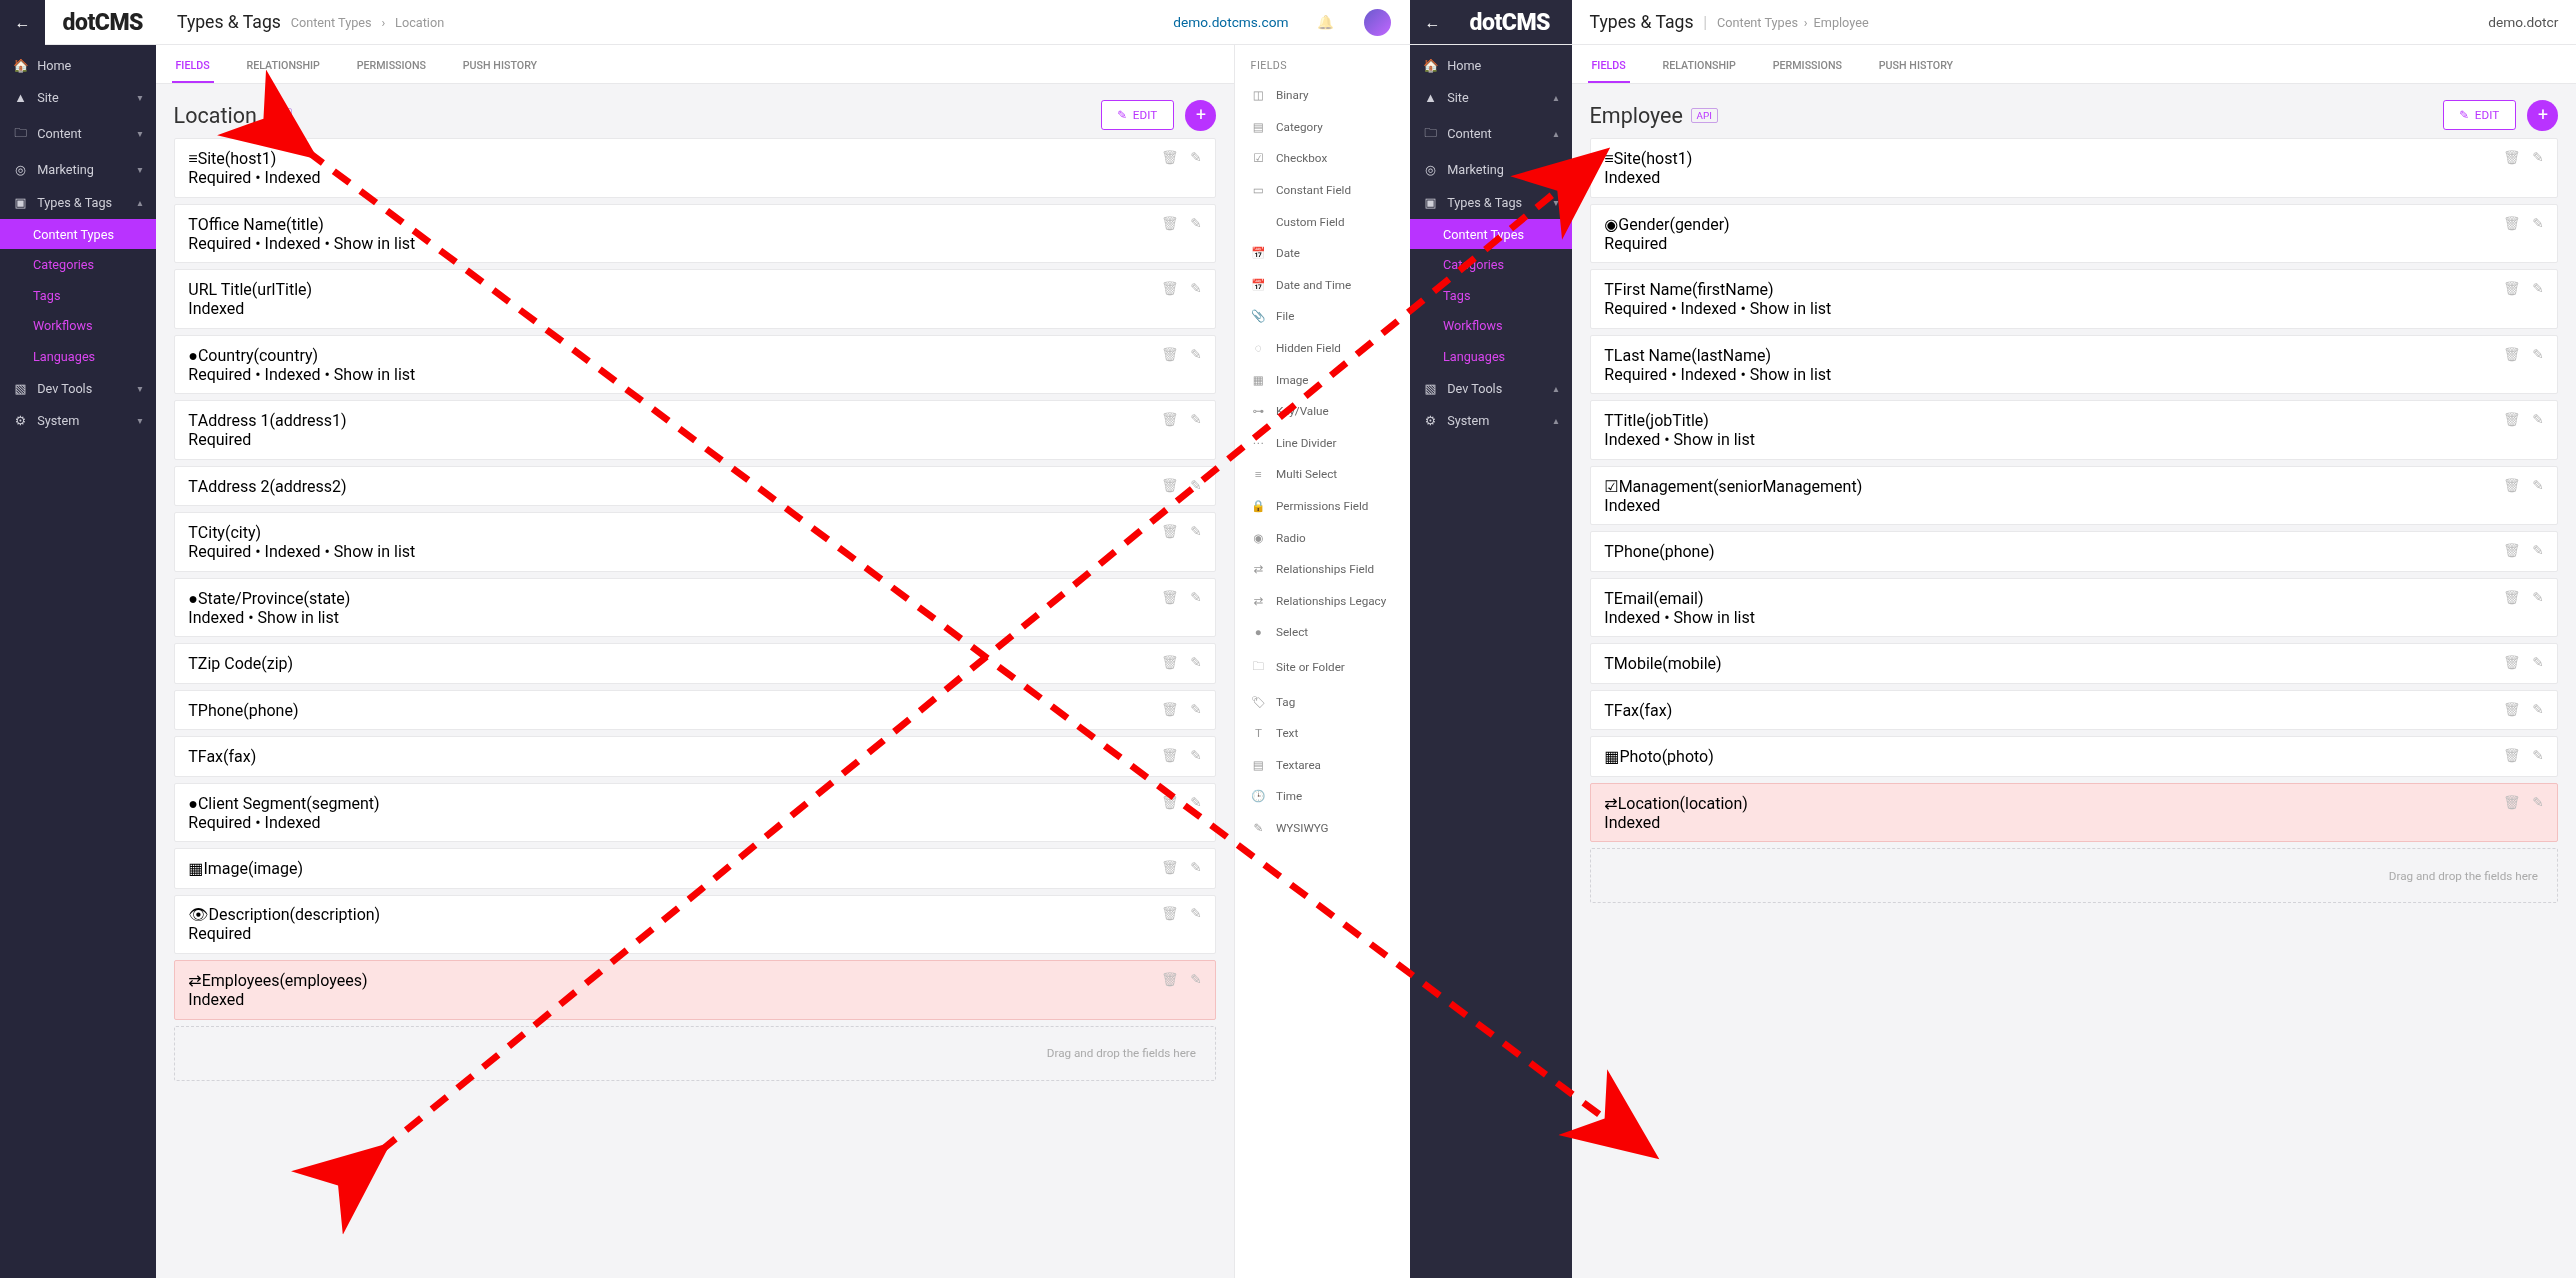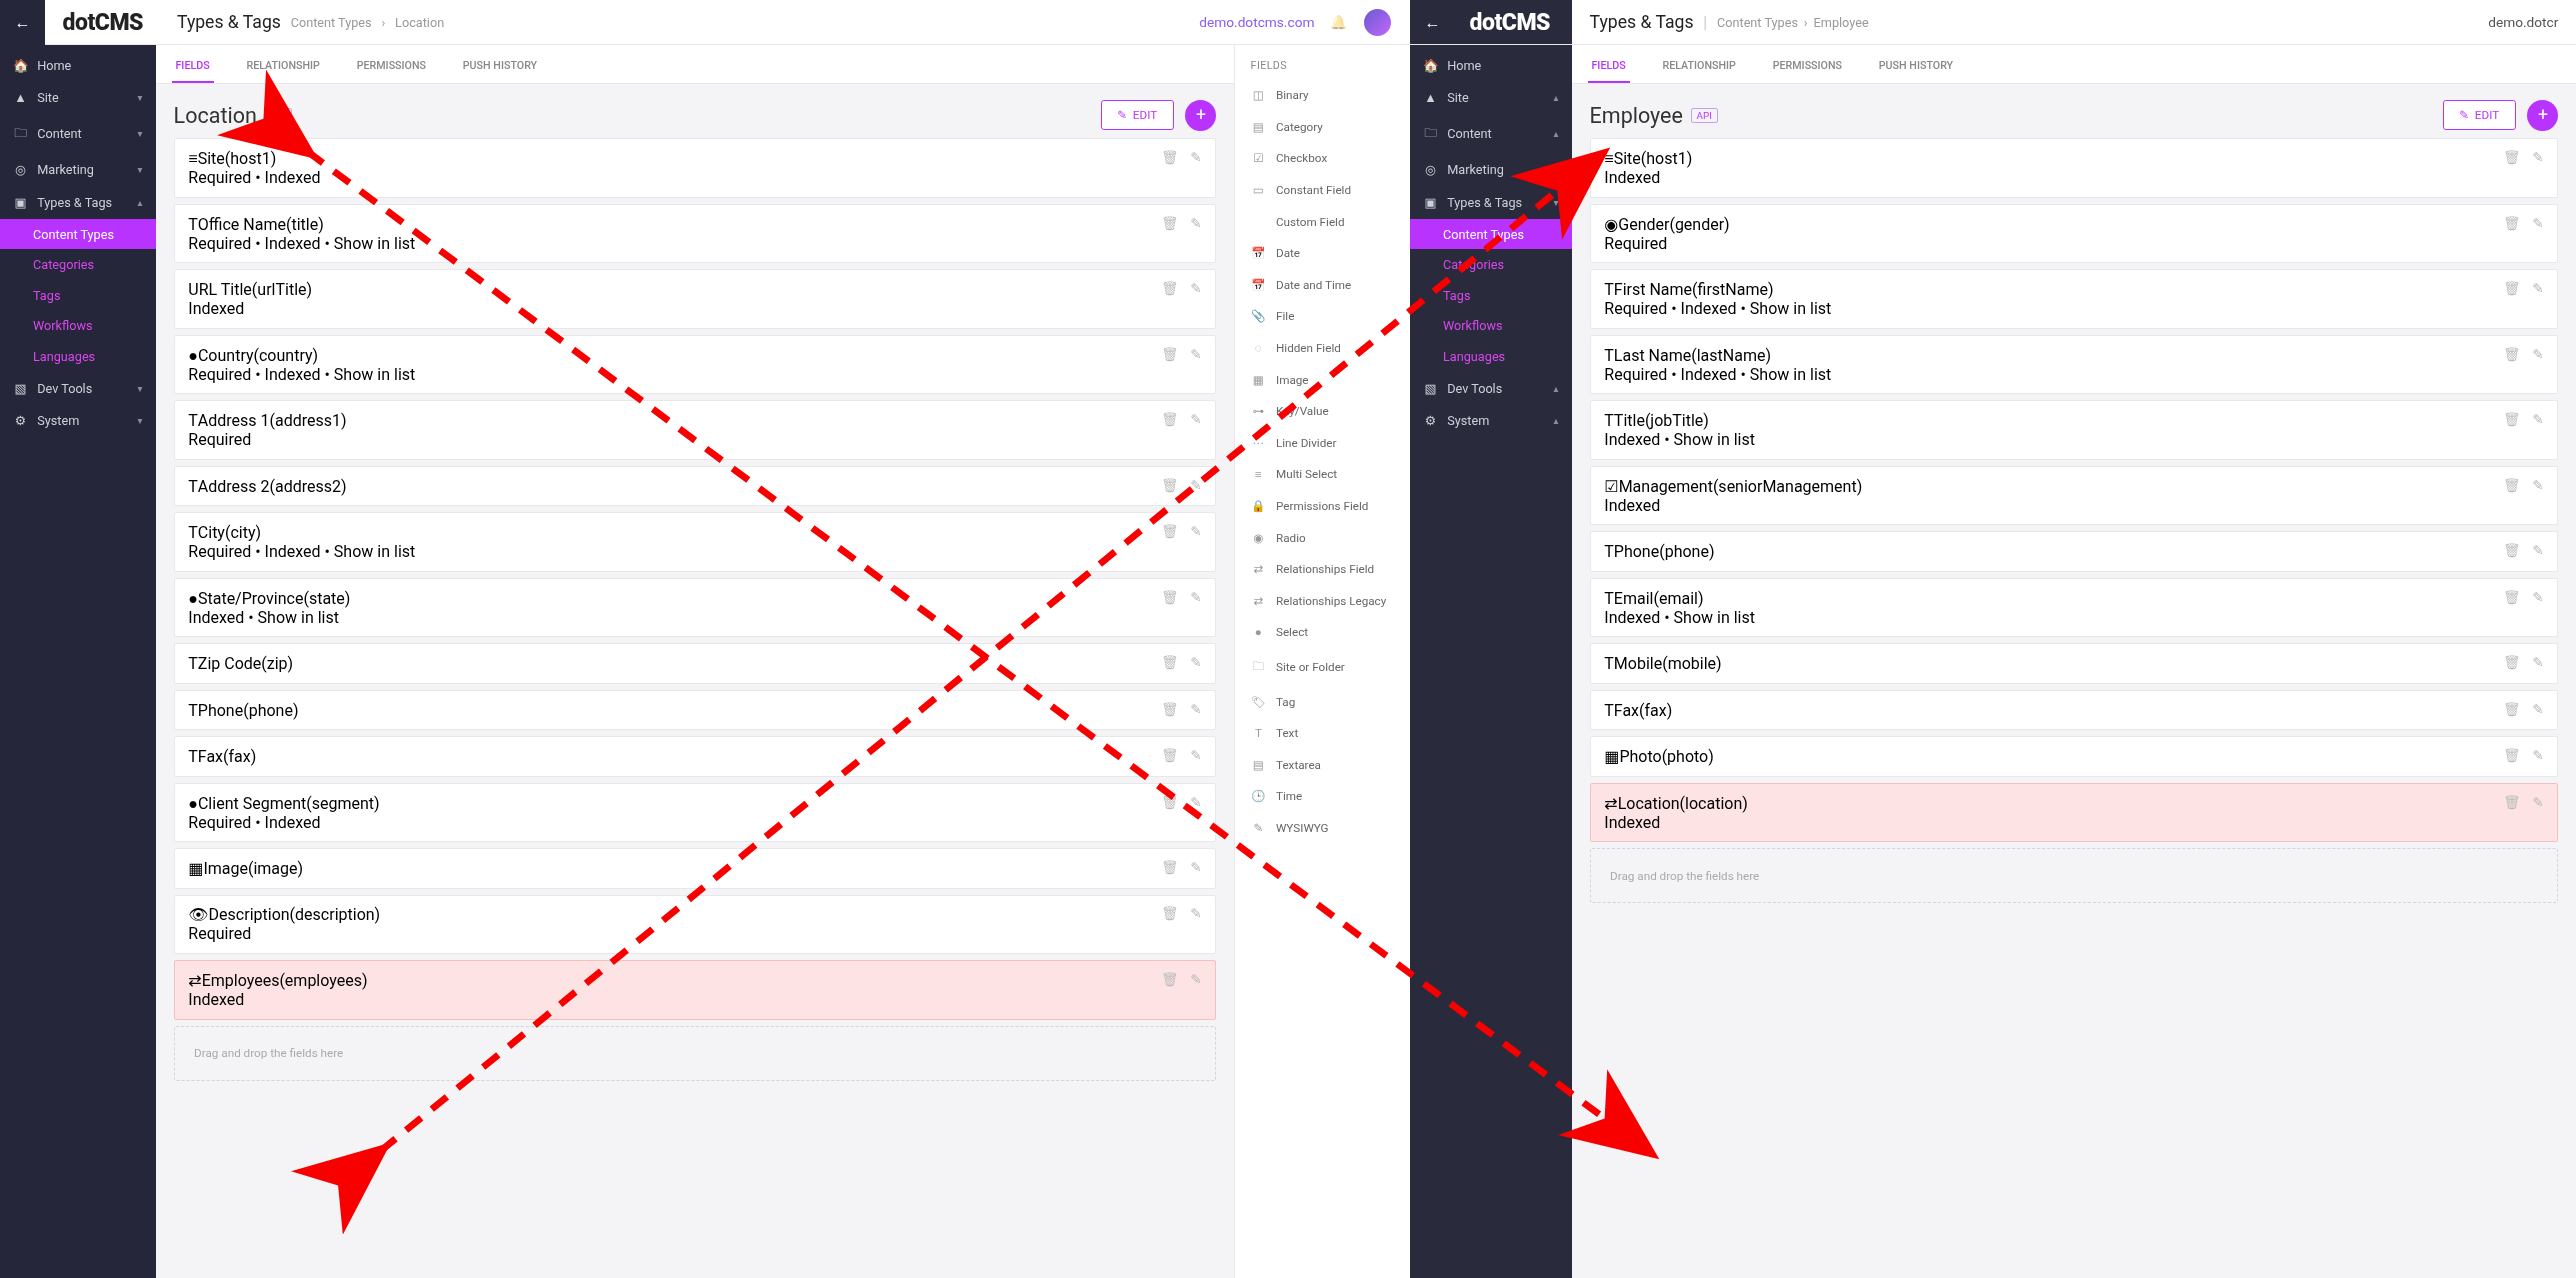--- a/index.html
+++ b/index.html
@@ -10,21 +10,21 @@
 .rightp{width:1166px}
 
 .topbar{height:45px;background:#fff;border-bottom:1px solid #e8e8ea;display:flex;align-items:center;padding:0 19.5px 0 0}
 .topbar .backbox{width:45px;display:flex;align-items:center;justify-content:center}
 .logo{font-weight:800;letter-spacing:-0.5px;font-size:23px;color:#fff;margin-left:14.6px}
 .logo .l1{color:#fff}
 .logo .l2{font-weight:400;color:#fff}
 .leftp .logo span{color:#222}
 .crumbs{margin-left:34px;font-size:17.6px;color:#222;display:flex;gap:9.8px;align-items:center}
 .crumbs .sub{font-size:12.7px;color:#999}
-.topright{margin-left:auto;display:flex;gap:16px;align-items:center;font-size:13.7px;color:#8b5cf6}
+.topright{margin-left:auto;display:flex;gap:29px;align-items:center;font-size:13.7px;color:#0369a1}
 
 .shell{display:flex;flex:1;min-height:0}
 .sidenav{width:156px;background:#1f1f2e;color:#c6c6cf;padding-top:3.9px;flex-shrink:0}
 .rightp .sidenav{width:162px}
 .leftp .topbar .backbox,.leftp .sidenav{background:#fff}
 .leftp .sidenav{background:#26263a}
 .rightp .sidenav{background:#2a2a3d}
 .rightp .topbar{background:#2a2a3d;color:#fff}
 .rightp .topbar .arrow{color:#fff}
 .rightp .crumbs{color:#fff}
@@ -46,21 +46,21 @@
 .editbtn{margin-left:auto;border:1px solid #b933ff;color:#b933ff;background:#fff;padding:6.8px 15.6px;font-size:11.7px;border-radius:2.9px;display:inline-flex;gap:5.9px;align-items:center;cursor:pointer}
 .plusbtn{width:31px;height:31px;border-radius:50%;background:#b933ff;color:#fff;display:inline-flex;align-items:center;justify-content:center;margin-left:11.7px;font-size:17.6px;cursor:pointer}
 .ident{font-size:10.7px;color:#999;padding:0 17.6px 13.7px}
 
 .fieldlist{flex:1;overflow:auto;padding:0 17.6px 19.5px}
 .cardwrap{background:#fff;border:1px solid #e8e8ea;margin-bottom:5.9px;border-radius:2px;padding:9.8px 13.7px;display:flex;align-items:flex-start}
 .cardwrap .body{flex:1}
 .cardwrap .body .r1{display:flex;align-items:center}
 .cardwrap .acts{margin-left:auto;display:flex;gap:11.7px;color:#bbb;font-size:13.7px}
 .cardwrap.rel{background:#fde3e3;border-color:#f3c0c0}
-.drop{border:1px dashed #d3d3d8;text-align:left;color:#aaa;font-size:11.7px;padding:19.5px;border-radius:2px}
+.drop{border:1px dashed #d3d3d8;text-align:right;color:#aaa;font-size:11.7px;padding:19.5px;border-radius:2px}
 
 .palette{width:176px;background:#fff;border-left:1px solid #e8e8ea;overflow:auto;font-size:11.7px;color:#666;flex-shrink:0}
 .palhdr{font-size:10.7px;color:#888;padding:13.7px 15.6px 7.8px;letter-spacing:0.4px}
 .palitem{display:flex;align-items:center;gap:9.8px;padding:8.8px 15.6px;cursor:grab}
 .palitem .pi{width:15.6px;text-align:center;color:#999}
 
 .annot{position:absolute;border:2.9px solid #f80000;background:#fff;padding:23.4px 39px;font-size:29px;color:#f80000;text-align:center;line-height:1.4;z-index:50}
 svg.arrows{position:absolute;top:0;left:0;width:2576px;height:1279px;pointer-events:none;z-index:40}
 
 .icon{display:inline-block;width:13.7px;text-align:center}

